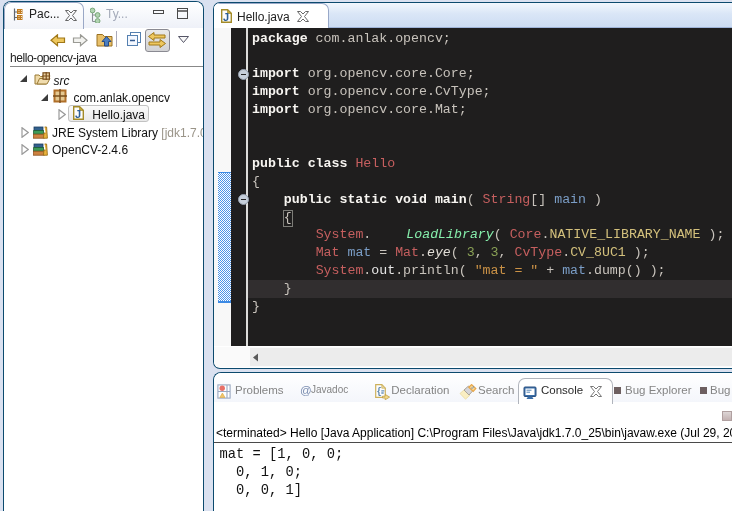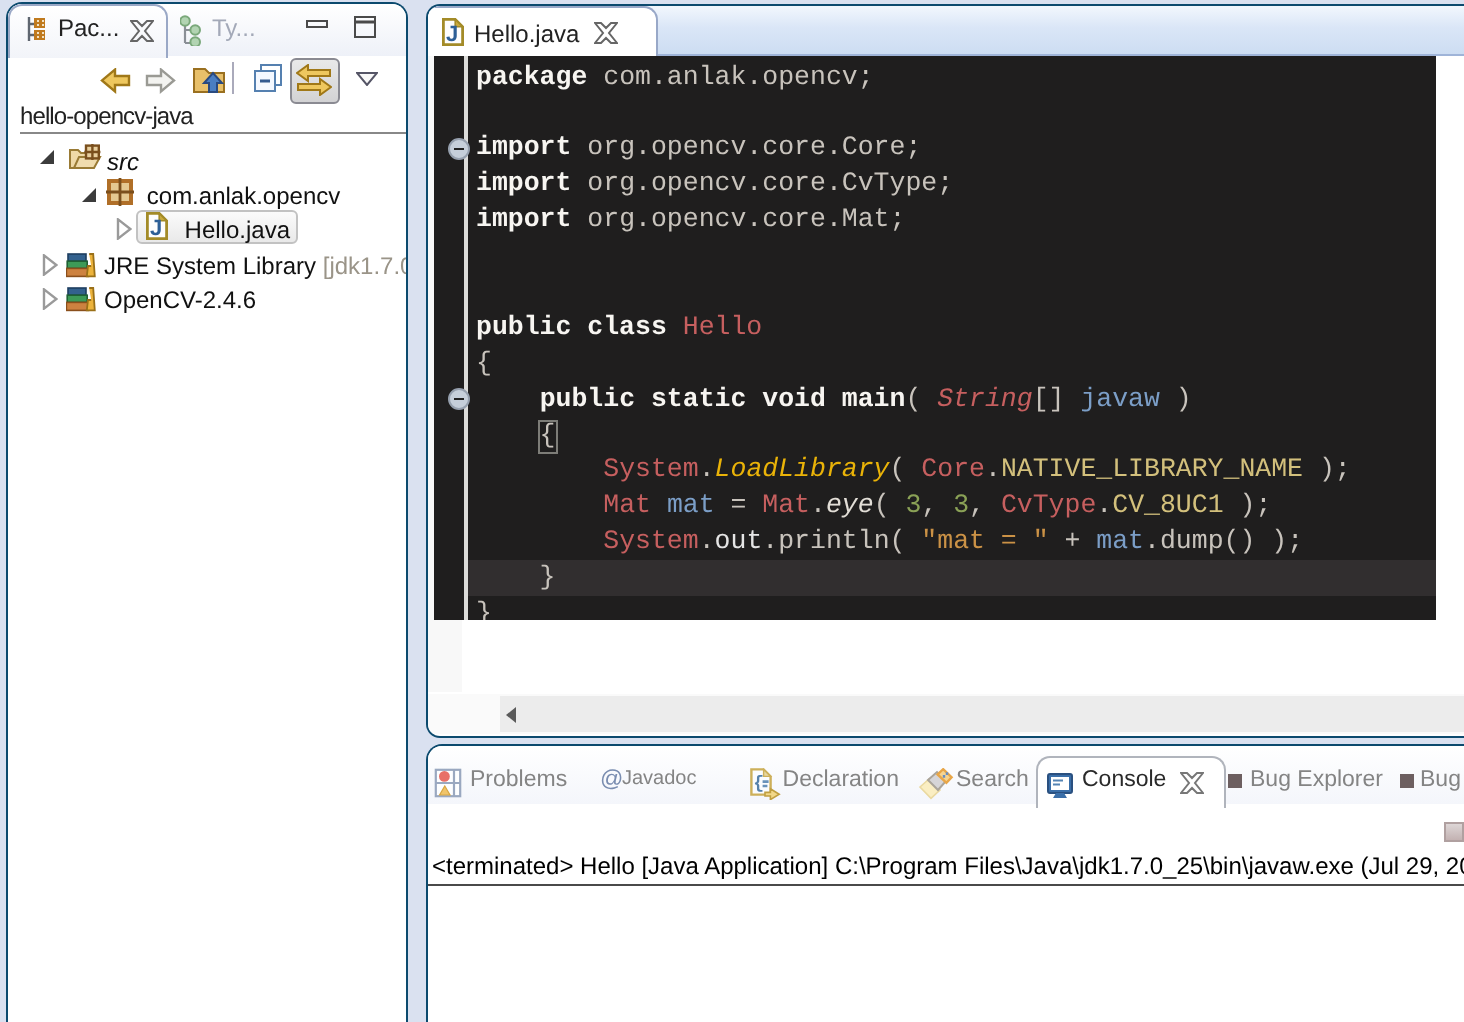--- a/index.html
+++ b/index.html
@@ -181,21 +181,21 @@
     <div class="abs" style="left:83px;top:7.5px;">
       <svg width="12" height="11" viewBox="0 0 12 11">
           <path d="M0.5 0.5 L3.5 0.5 L6 3 L8.5 0.5 L11.5 0.5 L7.5 5.5 L11.5 10.5 L8.5 10.5 L6 8 L3.5 10.5 L0.5 10.5 L4.5 5.5 Z" fill="none" stroke="#666" stroke-width="1"></path>
         </svg>
     </div>
 
     <div class="abs" style="left:0;top:25px;width:17px;height:318px;background:#f8f8f8;"></div>
 
     <div class="abs" style="left:4px;top:168.5px;width:13px;height:128px;border-top:1px solid #3d8ae4;border-bottom:2px solid #3d8ae4;background:#fff;background-image:linear-gradient(45deg,#4d94e8 25%,transparent 25%,transparent 75%,#4d94e8 75%),linear-gradient(45deg,#4d94e8 25%,transparent 25%,transparent 75%,#4d94e8 75%);background-size:2px 2px;background-position:0 0,1px 1px;"></div>
 
-    <div class="abs" style="left:3px;top:25px;width:501px;height:282px;background:#1f1e1e;overflow:hidden;">
+    <div class="abs" style="left:17px;top:25px;width:501px;height:318px;background:#1f1e1e;overflow:hidden;">
 
       <div class="abs" style="left:17px;top:252.2px;width:484px;height:17.9px;background:#312e2f;"></div>
 
       <div class="abs" style="left:15px;top:0;width:2px;height:318px;background:#dcdcda;"></div>
 
       <div class="abs" style="left:7px;top:40.8px;width:9px;height:9px;border-radius:50%;background:#c6cfda;border:1px solid #96a0ae;"></div>
       <div class="abs" style="left:10px;top:45.8px;width:5px;height:1px;background:#222;"></div>
       <div class="abs" style="left:7px;top:166.1px;width:9px;height:9px;border-radius:50%;background:#c6cfda;border:1px solid #96a0ae;"></div>
       <div class="abs" style="left:10px;top:171.1px;width:5px;height:1px;background:#222;"></div>
 
@@ -203,23 +203,23 @@
 
       <pre class="abs" style="left:21px;top:1.5px;margin:0;font-family:'Liberation Mono',monospace;font-size:13.25px;line-height:17.9px;color:#c8c3bc;"><b style="color:#f7f5f1;">package</b> com.anlak.opencv;
 
 <b style="color:#f7f5f1;">import</b> org.opencv.core.Core;
 <b style="color:#f7f5f1;">import</b> org.opencv.core.CvType;
 <b style="color:#f7f5f1;">import</b> org.opencv.core.Mat;
 
 
 <b style="color:#f7f5f1;">public class</b> <span style="color:#c65f5f;">Hello</span>
 {
-    <b style="color:#f7f5f1;">public static void main</b>( <span style="color:#c65f5f;font-style:italic;">String</span>[] <span style="color:#7b9ec7;">javaw</span> )
+    <b style="color:#f7f5f1;">public static void main</b>( <span style="color:#c65f5f;">String</span>[] <span style="color:#7b9ec7;">main</span> )
     {
-        <span style="color:#c65f5f;">System</span>.<i style="color:#eab308;">LoadLibrary</i>( <span style="color:#c65f5f;">Core</span>.<span style="color:#d3c07c;">NATIVE_LIBRARY_NAME</span> );
+        <span style="color:#c65f5f;">System</span>.<i style="color:#86efac;margin-left:35px;">LoadLibrary</i>( <span style="color:#c65f5f;">Core</span>.<span style="color:#d3c07c;">NATIVE_LIBRARY_NAME</span> );
         <span style="color:#c65f5f;">Mat</span> <span style="color:#7b9ec7;">mat</span> = <span style="color:#c65f5f;">Mat</span>.<i style="color:#e2ded7;">eye</i>( <span style="color:#8aa156;">3</span>, <span style="color:#8aa156;">3</span>, <span style="color:#c65f5f;">CvType</span>.<span style="color:#d3c07c;">CV_8UC1</span> );
         <span style="color:#c65f5f;">System</span>.<span style="color:#e5e5e5;">out</span>.println( <span style="color:#cb9246;">"mat = "</span> + <span style="color:#7b9ec7;">mat</span>.dump() );
     }
 }</pre>
     </div>
 
     <div class="abs" style="left:0;top:343.5px;width:519px;height:20px;background:#fafafa;"></div>
     <div class="abs" style="left:36px;top:344.5px;width:483px;height:18px;background:#ececec;"></div>
     <div class="abs" style="left:38px;top:349.5px;">
         <svg width="8" height="9" viewBox="0 0 8 9">
@@ -286,15 +286,18 @@
     <div class="abs" style="left:411px;top:11px;font-size:11.5px;color:#848484;">Bug Explorer</div>
 
     <div class="abs" style="left:486px;top:13.5px;width:7px;height:7px;background:#6d5f60;"></div>
     <div class="abs" style="left:496px;top:11px;font-size:11.5px;color:#848484;">Bug</div>
 
     <div class="abs" style="left:508px;top:38px;width:8px;height:8px;background:linear-gradient(#ddd6d6,#c3b2b2);border:1px solid #b0a0a0;"></div>
 
     <div class="abs" style="left:2px;top:52.6px;font-size:12px;color:#000;white-space:nowrap;">&lt;terminated&gt; Hello [Java Application] C:\Program Files\Java\jdk1.7.0_25\bin\javaw.exe (Jul 29, 20</div>
     <div class="abs" style="left:0px;top:68.5px;width:519px;height:1px;background:#4a4a4a;"></div>
 
+    <pre class="abs" style="left:5.5px;top:72.5px;margin:0;font-family:'Liberation Mono',monospace;font-size:13.75px;line-height:18px;color:#111;">mat = [1, 0, 0;
+  0, 1, 0;
+  0, 0, 1]</pre>
   </div>
 
 </div>
 
 </body></html>

